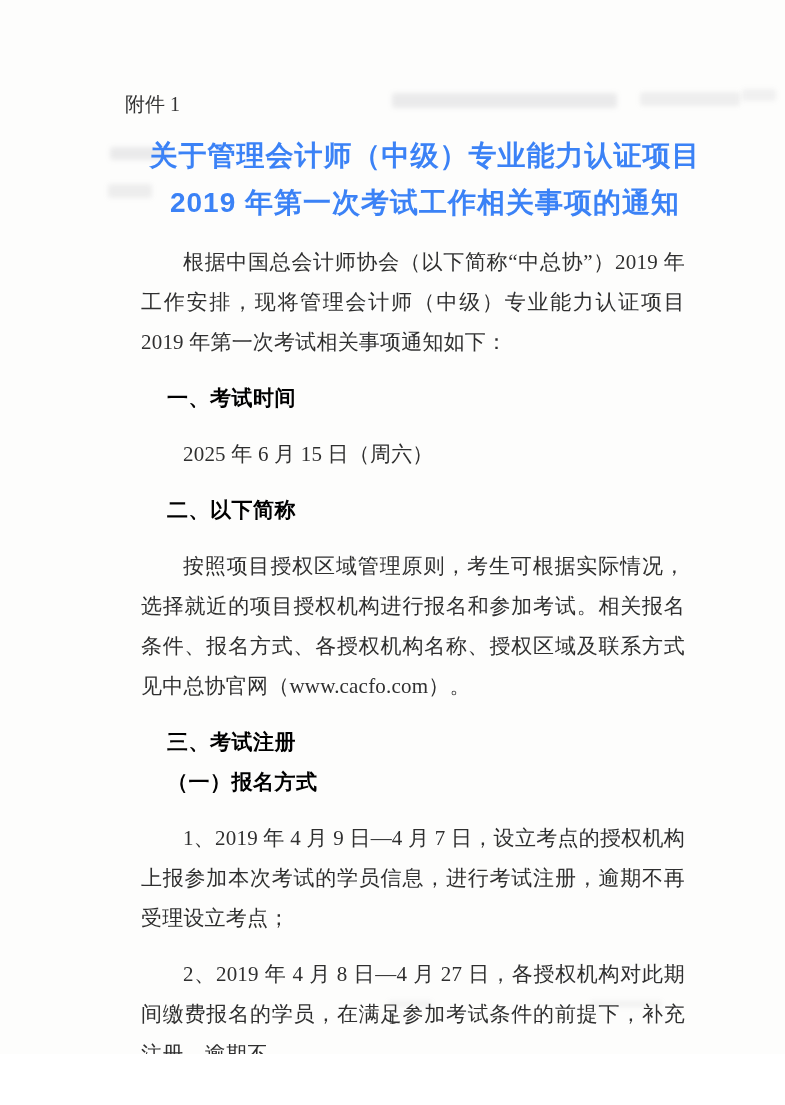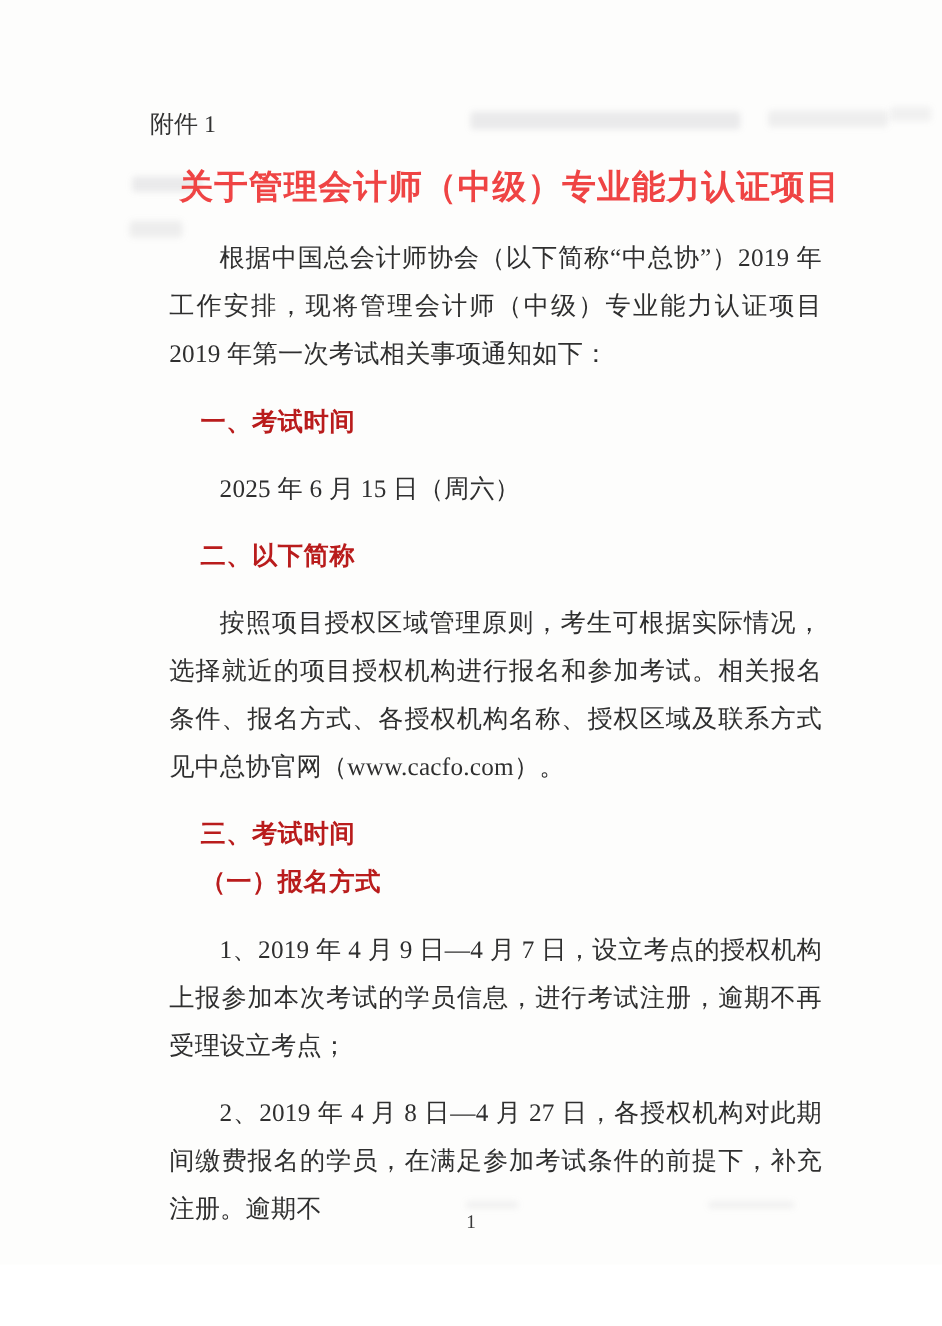--- a/index.html
+++ b/index.html
@@ -27,21 +27,21 @@
     line-height: 40px;
     color: #333333;
   }
   .title {
     margin: 8px 0 0 24px;
     font-family: "Liberation Sans", sans-serif;
     font-weight: bold;
     font-size: 28px;
     line-height: 47px;
     text-align: center;
-    color: #ef4444;
+    color: #3b82f6;
     letter-spacing: 1px;
   }
   .title-line { display: block; }
   .salutation {
     margin: 36px 0 0 0;
     font-size: 21px;
     line-height: 40px;
   }
   .para {
     margin: 16px;
@@ -50,21 +50,21 @@
     text-indent: 2em;
     text-align: justify;
     letter-spacing: 0.2px;
   }
   .heading {
     margin: 0;
     font-size: 21px;
     line-height: 40px;
     text-indent: 2em;
     font-weight: 600;
-    color: #b91c1c;
+    color: #000000;
     letter-spacing: 0.5px;
   }
   .page-number {
     position: absolute;
     top: 1010px;
     left: 0;
     width: 785px;
     text-align: center;
     font-size: 16px;
     color: #3a3a3a;
@@ -98,34 +98,35 @@
   <div class="artifact a5"></div>
   <div class="artifact a6"></div>
   <div class="artifact a7"></div>
 
   <div class="content">
 
     <div class="attachment">附件 1</div>
 
     <h1 class="title">
       <span class="title-line">关于管理会计师（中级）专业能力认证项目</span>
+      <span class="title-line">2019 年第一次考试工作相关事项的通知</span>
     </h1>
 
 
     <p class="para">根据中国总会计师协会（以下简称“中总协”）2019 年工作安排，现将管理会计师（中级）专业能力认证项目 2019 年第一次考试相关事项通知如下：</p>
 
     <p class="heading">一、考试时间</p>
 
     <p class="para">2025 年 6 月 15 日（周六）</p>
 
     <p class="heading">二、以下简称</p>
 
     <p class="para">按照项目授权区域管理原则，考生可根据实际情况，选择就近的项目授权机构进行报名和参加考试。相关报名条件、报名方式、各授权机构名称、授权区域及联系方式见中总协官网（www.cacfo.com）。</p>
 
-    <p class="heading">三、考试时间</p>
+    <p class="heading">三、考试注册</p>
 
 
     <p class="heading">（一）报名方式</p>
 
     <p class="para">1、2019 年 4 月 9 日—4 月 7 日，设立考点的授权机构上报参加本次考试的学员信息，进行考试注册，逾期不再受理设立考点；</p>
 
     <p class="para">2、2019 年 4 月 8 日—4 月 27 日，各授权机构对此期间缴费报名的学员，在满足参加考试条件的前提下，补充注册。逾期不</p>
 
   </div>
 

